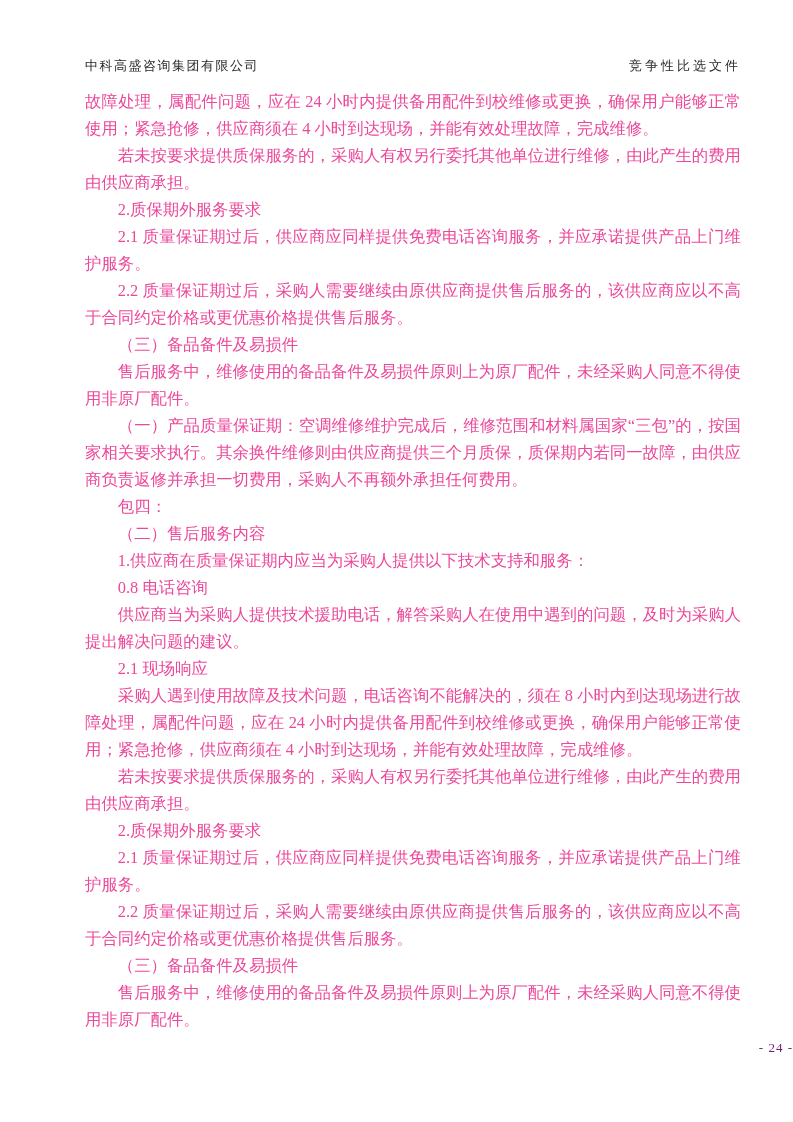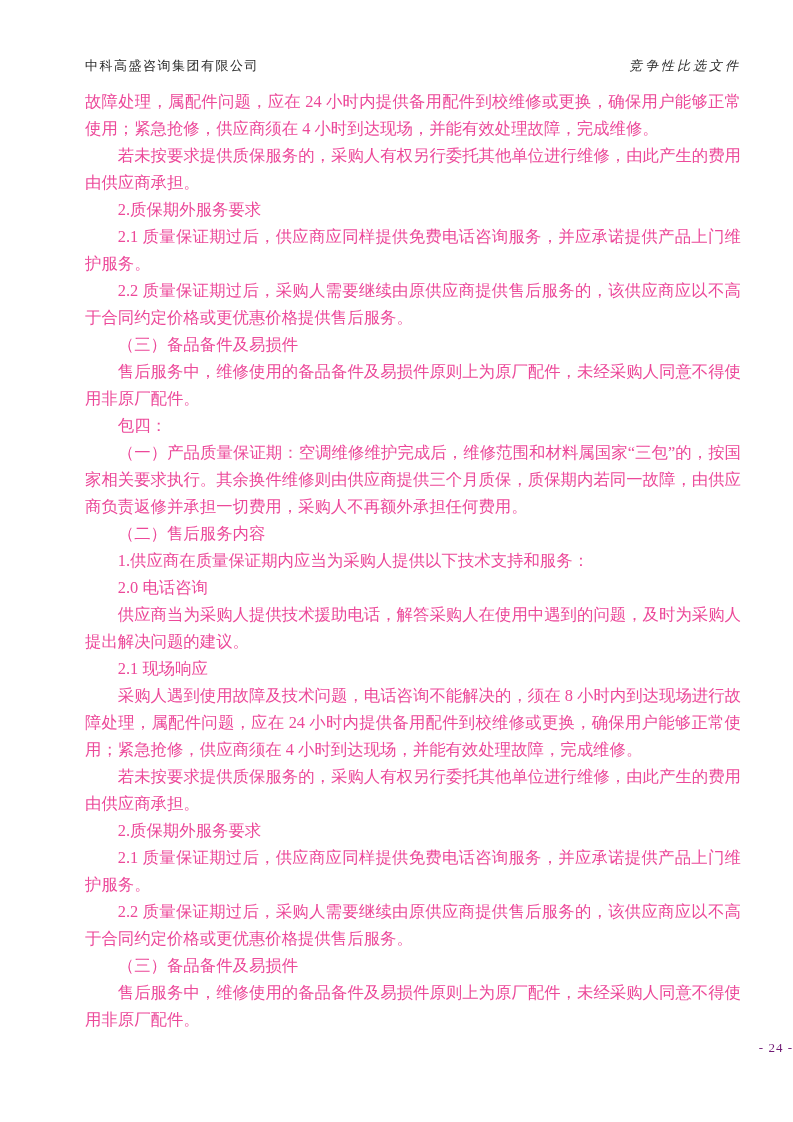--- a/index.html
+++ b/index.html
@@ -21,21 +21,20 @@
     display: flex;
     justify-content: space-between;
     align-items: baseline;
     font-size: 13px;
     color: #2a2a2a;
   }
   .header-left {
     letter-spacing: 1.5px;
   }
   .header-right {
-    font-style: italic;
     letter-spacing: 3px;
   }
   .content {
     position: absolute;
     top: 88px;
     left: 85px;
     width: 656px;
   }
   .para {
     font-size: 16.4px;
@@ -68,25 +67,25 @@
   </div>
 
   <div class="content">
       <p class="para">故障处理，属配件问题，应在 24 小时内提供备用配件到校维修或更换，确保用户能够正常使用；紧急抢修，供应商须在 4 小时到达现场，并能有效处理故障，完成维修。</p>
       <p class="para indent">若未按要求提供质保服务的，采购人有权另行委托其他单位进行维修，由此产生的费用由供应商承担。</p>
       <p class="para indent">2.质保期外服务要求</p>
       <p class="para indent">2.1 质量保证期过后，供应商应同样提供免费电话咨询服务，并应承诺提供产品上门维护服务。</p>
       <p class="para indent">2.2 质量保证期过后，采购人需要继续由原供应商提供售后服务的，该供应商应以不高于合同约定价格或更优惠价格提供售后服务。</p>
       <p class="para indent">（三）备品备件及易损件</p>
       <p class="para indent">售后服务中，维修使用的备品备件及易损件原则上为原厂配件，未经采购人同意不得使用非原厂配件。</p>
+      <p class="para indent">（一）产品质量保证期：空调维修维护完成后，维修范围和材料属国家“三包”的，按国家相关要求执行。其余换件维修则由供应商提供三个月质保，质保期内若同一故障，由供应商负责返修并承担一切费用，采购人不再额外承担任何费用。</p>
       <p class="para indent">包四：</p>
-      <p class="para indent">（一）产品质量保证期：空调维修维护完成后，维修范围和材料属国家“三包”的，按国家相关要求执行。其余换件维修则由供应商提供三个月质保，质保期内若同一故障，由供应商负责返修并承担一切费用，采购人不再额外承担任何费用。</p>
       <p class="para indent">（二）售后服务内容</p>
       <p class="para indent">1.供应商在质量保证期内应当为采购人提供以下技术支持和服务：</p>
-      <p class="para indent">2.0 电话咨询</p>
+      <p class="para indent">0.8 电话咨询</p>
       <p class="para indent">供应商当为采购人提供技术援助电话，解答采购人在使用中遇到的问题，及时为采购人提出解决问题的建议。</p>
       <p class="para indent">2.1 现场响应</p>
       <p class="para indent">采购人遇到使用故障及技术问题，电话咨询不能解决的，须在 8 小时内到达现场进行故障处理，属配件问题，应在 24 小时内提供备用配件到校维修或更换，确保用户能够正常使用；紧急抢修，供应商须在 4 小时到达现场，并能有效处理故障，完成维修。</p>
       <p class="para indent">若未按要求提供质保服务的，采购人有权另行委托其他单位进行维修，由此产生的费用由供应商承担。</p>
       <p class="para indent">2.质保期外服务要求</p>
       <p class="para indent">2.1 质量保证期过后，供应商应同样提供免费电话咨询服务，并应承诺提供产品上门维护服务。</p>
       <p class="para indent">2.2 质量保证期过后，采购人需要继续由原供应商提供售后服务的，该供应商应以不高于合同约定价格或更优惠价格提供售后服务。</p>
       <p class="para indent">（三）备品备件及易损件</p>
       <p class="para indent">售后服务中，维修使用的备品备件及易损件原则上为原厂配件，未经采购人同意不得使用非原厂配件。</p>
     </div>

